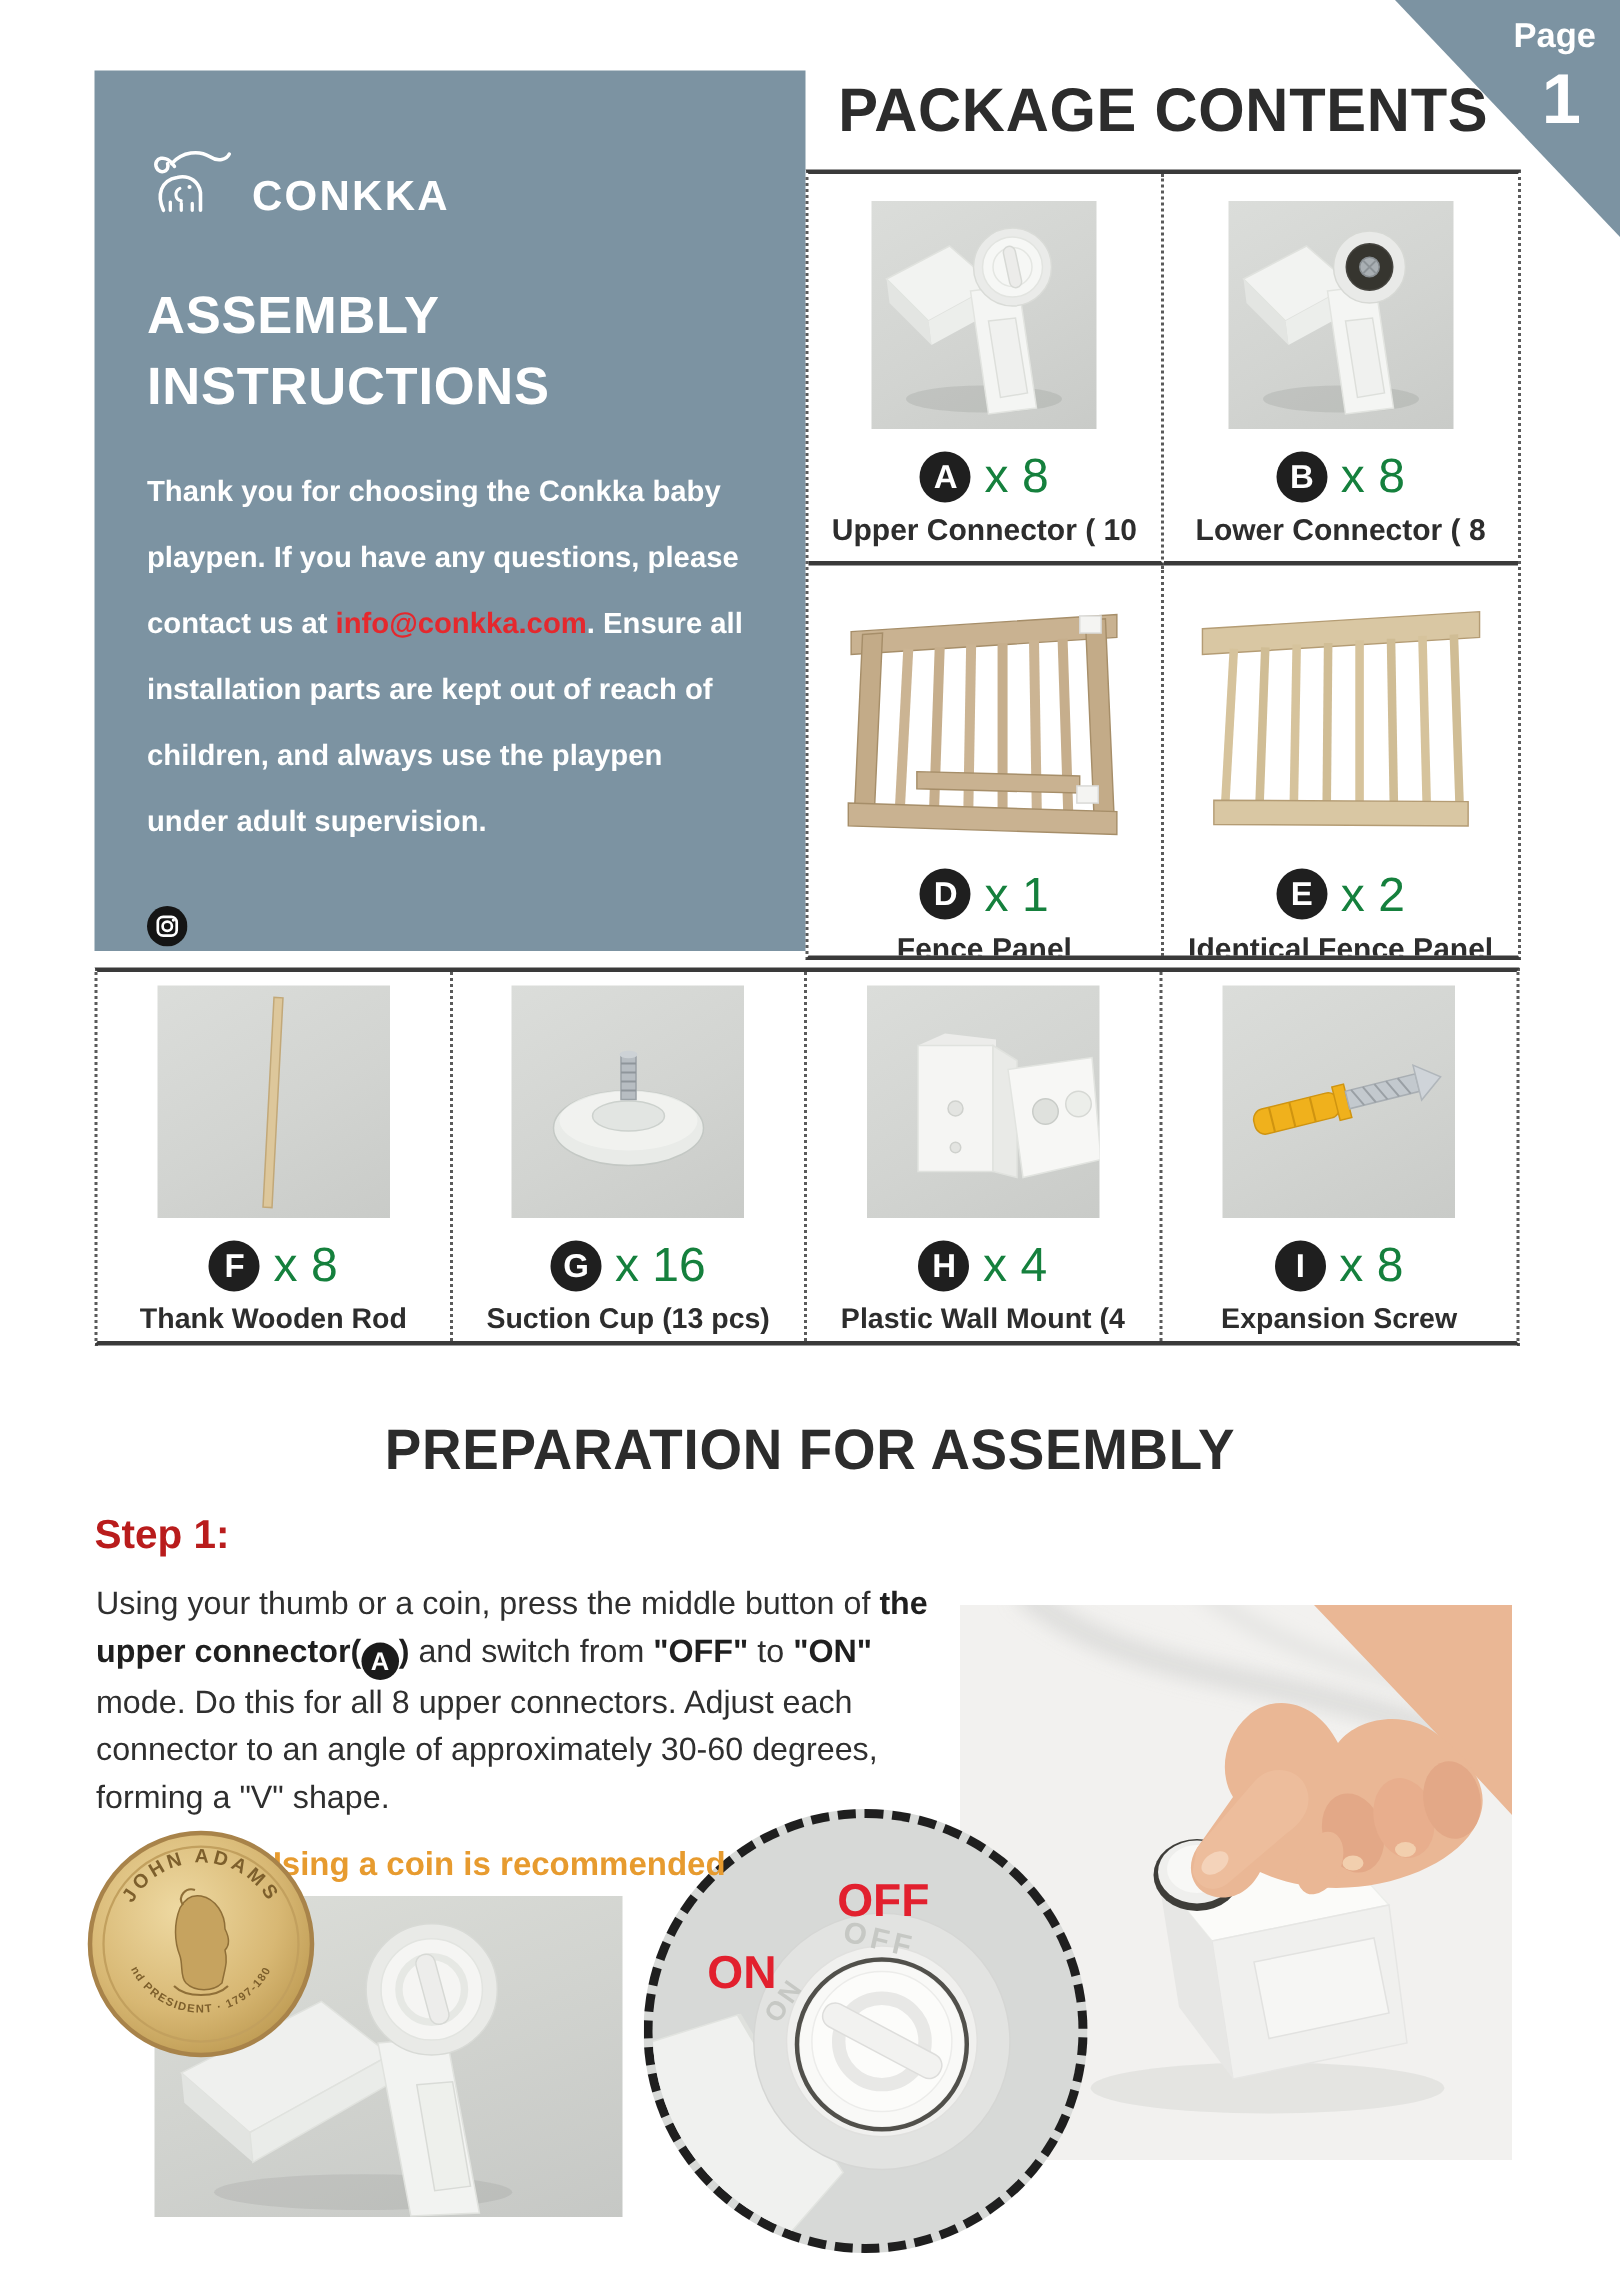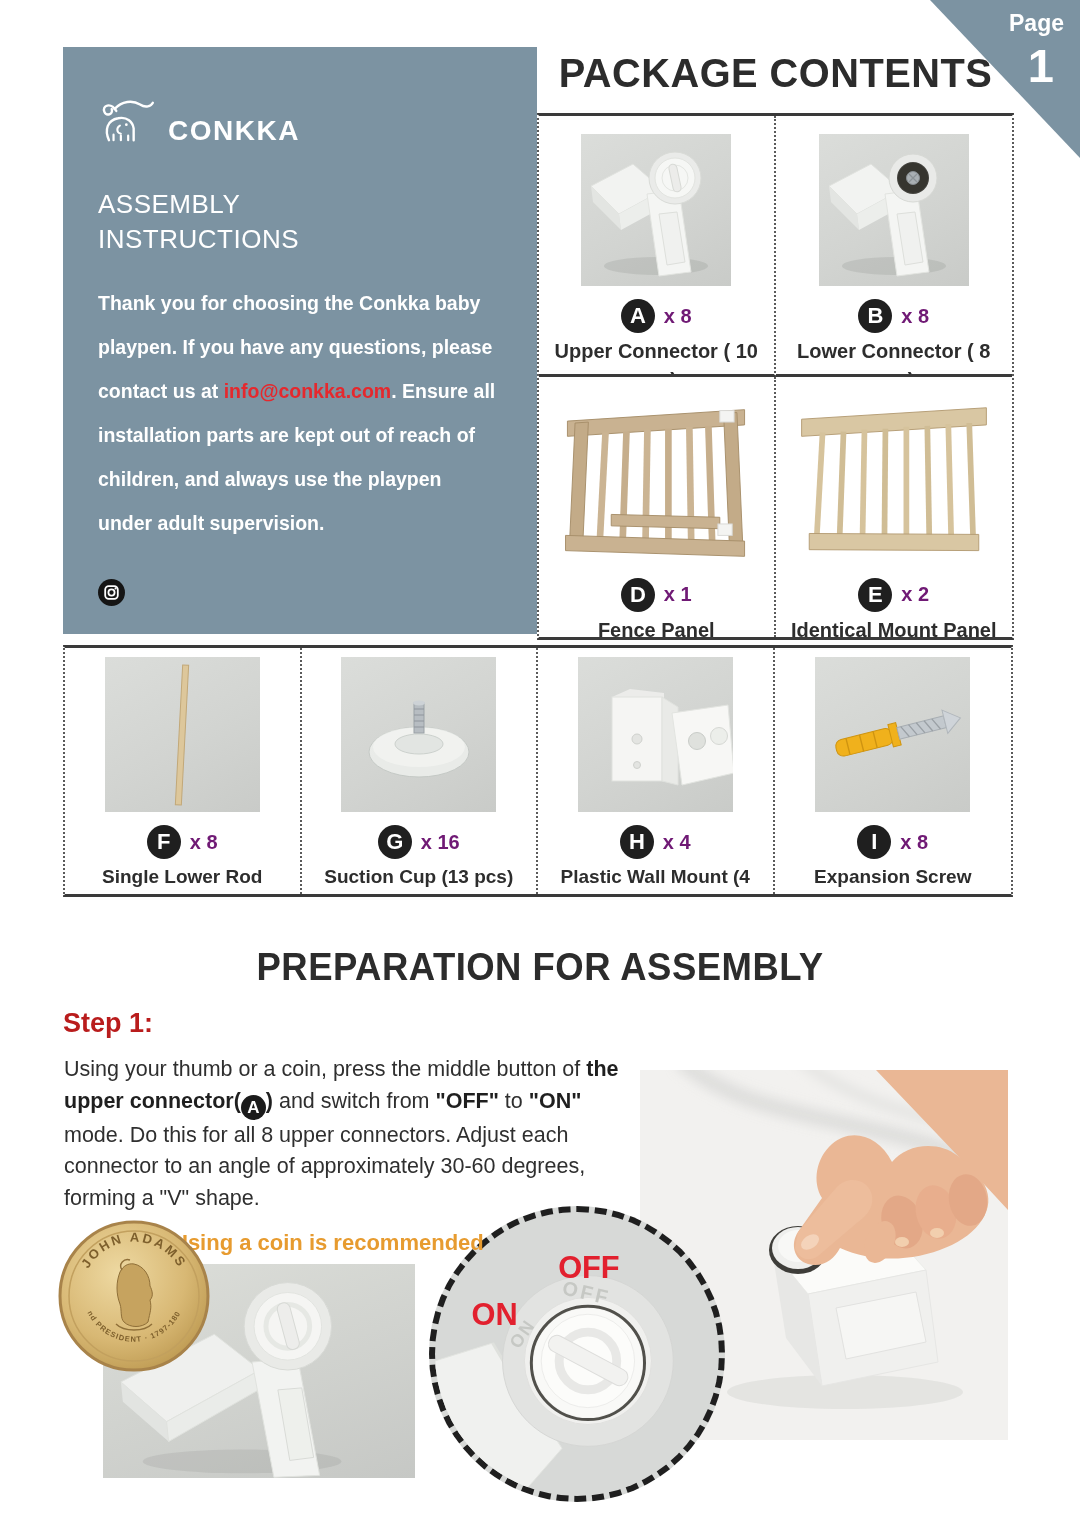--- a/index.html
+++ b/index.html
@@ -10,21 +10,21 @@
           clip-path:polygon(100% 0,0 0,100% 100%);z-index:5;text-align:right;}
   .corner .pg-label{position:absolute;top:10px;right:16px;font-size:23px;font-weight:700;color:#fff;}
   .corner .pg-num{position:absolute;top:38px;right:26px;font-size:47px;font-weight:700;color:#fff;}
 
   
   .sidebar{position:absolute;left:63px;top:47px;width:474px;height:587px;background:#7c93a2;
            color:#fff;box-sizing:border-box;padding:50px 38px 0 35px;}
   .logo-row{display:flex;align-items:flex-end;gap:6px;}
   .logo-row svg{display:block;}
   .brand-name{font-size:28px;font-weight:700;letter-spacing:1.5px;line-height:1;}
-  .side-title{margin-top:42px;font-size:26px;font-weight:400;letter-spacing:.5px;line-height:1.35;}
+  .side-title{margin-top:42px;font-size:35px;font-weight:700;letter-spacing:.5px;line-height:1.35;}
   .side-para{margin-top:24px;width:402px;font-size:19.5px;font-weight:700;line-height:44px;}
   .side-para .email{color:#e5282d;font-weight:800;}
   .social{margin-top:34px;}
   .social-row{display:flex;align-items:center;gap:12px;margin-bottom:9px;
               font-style:italic;font-weight:700;font-size:22px;color:#2e2e2e;}
 
   
   .pkg-title{position:absolute;left:537px;top:50px;width:477px;text-align:center;
              font-size:41px;font-weight:800;color:#2c2c2c;letter-spacing:.5px;transform:scaleX(.97);}
   .grid-top{position:absolute;left:537px;top:113px;width:477px;height:527px;box-sizing:border-box;
@@ -40,21 +40,21 @@
   .grid-top .cell:nth-child(-n+2){border-bottom:3px solid #3a3a3a;}
   .grid-bottom .cell{border-right:2px dotted #5a5a5a;}
   .grid-bottom .cell:last-child{border-right:none;}
   .photo{background:linear-gradient(150deg,#dbddda 0%,#d2d4d1 55%,#c9cbc8 100%);}
   .photo.top{width:150px;height:152px;margin-top:18px;}
   .photo.bot{width:155px;height:155px;margin-top:9px;}
   .fence-wrap{margin-top:24px;height:164px;display:flex;align-items:center;}
   .badge-row{display:flex;align-items:center;gap:9px;margin-top:13px;}
   .badge{width:34px;height:34px;border-radius:50%;background:#1f1f1f;color:#fff;display:flex;
          align-items:center;justify-content:center;font-size:22px;font-weight:800;}
-  .count{font-size:20px;font-weight:700;color:#701a75;}
+  .count{font-size:32px;font-weight:400;color:#15803d;}
   .cell-name{margin-top:4px;font-size:20px;font-weight:700;color:#2d2d2d;text-align:center;line-height:1.45;}
   .grid-bottom .cell-name{font-size:19px;}
   .nm{display:block;}
 
   
   .prep-title{position:absolute;left:0;top:946px;width:1080px;text-align:center;font-size:38px;
               font-weight:800;color:#2c2c2c;letter-spacing:.5px;transform:scaleX(.96);}
   .step-label{position:absolute;left:63px;top:1008px;font-size:27px;font-weight:800;color:#b91c1c;}
   .step-para{position:absolute;left:64px;top:1054px;width:575px;font-size:21.5px;color:#2f2f2f;line-height:31.5px;}
   .step-para .b{font-weight:800;color:#1f1f1f;}
@@ -210,39 +210,39 @@
           <line x1="162" y1="23" x2="165" y2="141" stroke="#d6c39c" stroke-width="6"></line>
           <line x1="184" y1="22" x2="188" y2="141" stroke="#d0bd95" stroke-width="6"></line>
           <polygon points="16,138 194,139 194,156 16,155" fill="#d9c7a3" stroke="#b49c74" stroke-width="1"></polygon>
         </svg>
       </div>
       <div class="badge-row">
         <span class="badge">E</span>
         <span class="count">x 2</span>
       </div>
       <div class="cell-name">
-        <span class="nm">Identical Mount Panel</span>
+        <span class="nm">Identical Fence Panel</span>
       </div>
     </div>
   </div>
 
   <div class="grid-bottom">
 
     <div class="cell">
       <div class="photo bot">
         <svg width="155" height="155" viewBox="0 0 155 155">
           <rect x="74" y="8" width="6" height="140" fill="#ddc79b" stroke="#c2a878" stroke-width="1" transform="rotate(3 77 78)"></rect>
         </svg>
       </div>
       <div class="badge-row">
         <span class="badge">F</span>
         <span class="count">x 8</span>
       </div>
       <div class="cell-name">
-        <span class="nm">Single Lower Rod</span>
+        <span class="nm">Thank Wooden Rod</span>
           <span class="nm">（8 pcs）</span>
       </div>
     </div>
 
     <div class="cell">
       <div class="photo bot">
         <svg width="155" height="155" viewBox="0 0 155 155">
           <ellipse cx="78" cy="95" rx="50" ry="25" fill="#eef0ed" opacity=".85" stroke="#c2c7c3"></ellipse>
           <ellipse cx="78" cy="90" rx="46" ry="20" fill="#f3f5f2" opacity=".7"></ellipse>
           <ellipse cx="78" cy="87" rx="24" ry="10" fill="#e2e5e2" stroke="#ccd1cd"></ellipse>

